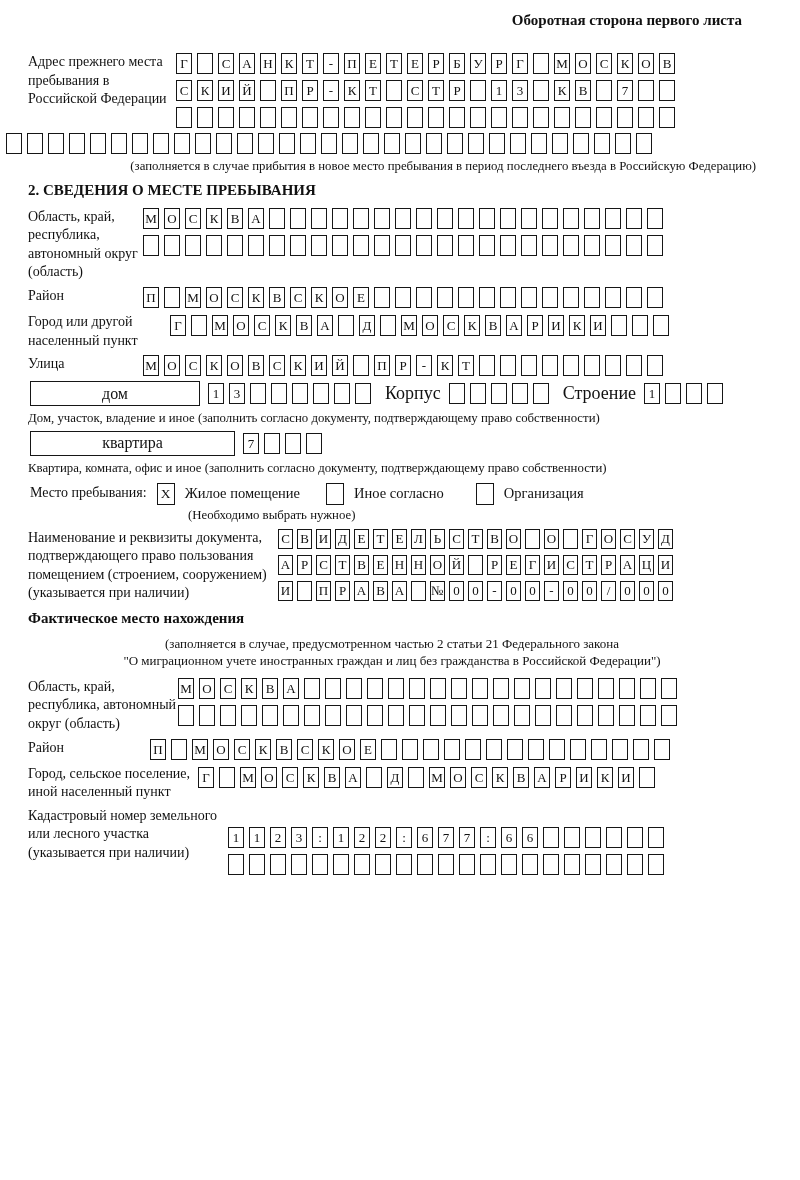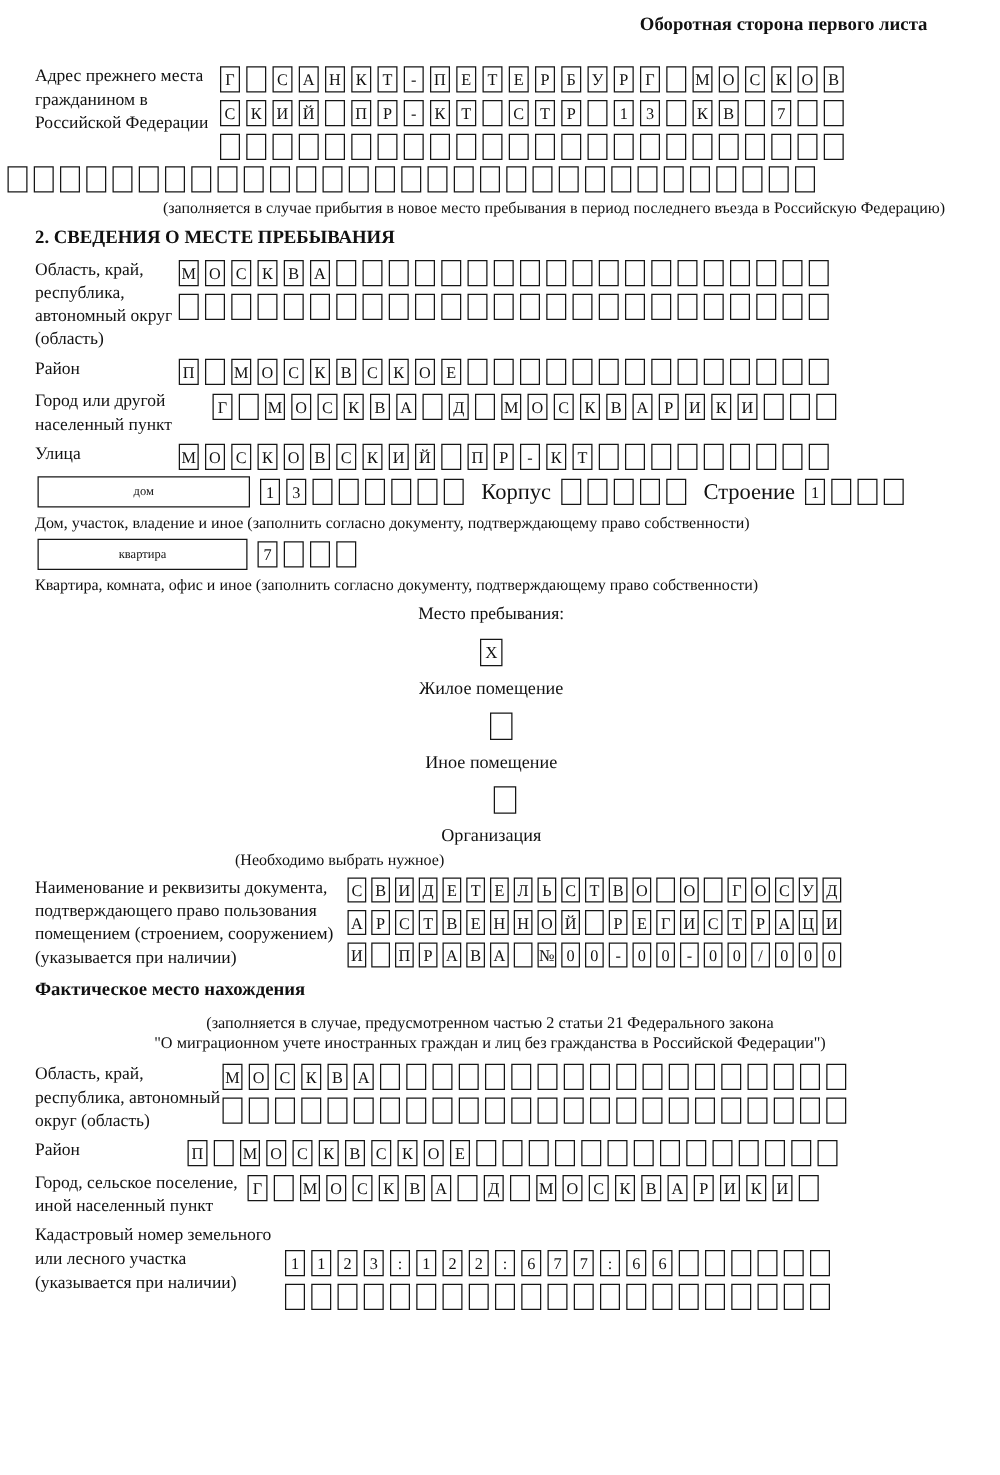--- a/index.html
+++ b/index.html
@@ -22,25 +22,25 @@
           background:#fff; flex:0 0 auto; }
   .cells.tight { gap:4px; } .cells.tight .cell { width:15px; height:20px; }
   .fullrow { margin-left:-22px; margin-bottom:4px; }
 
   .note { font-size:12.8px; line-height:1.3; }
   .center { text-align:right; }
   .sec-title { font-size:15px; font-weight:bold; margin:7px 0 9px 0; }
 
   .hrow { display:flex; align-items:center; margin:4px 0 4px 0; gap:8px; }
   .widebox { border:1.7px solid #161616; height:25px; display:flex; align-items:center;
-             justify-content:center; font-size:10px; }
-  .wb170 { width:170px; margin-left:2px; } .wb205 { width:168px; margin-left:2px; }
+             justify-content:center; font-size:16px; }
+  .wb170 { width:170px; margin-left:2px; } .wb205 { width:205px; margin-left:2px; }
   .inline-label { font-size:18px; margin-left:6px; }
 
-  .stay-row { display:flex; align-items:center; gap:10px; margin:6px 0 2px 2px; font-size:14.5px;flex-direction:column; }
+  .stay-row { display:flex; align-items:center; gap:10px; margin:6px 0 2px 2px; font-size:14.5px; }
   .checkbox { width:18px; height:22px; border:1.7px solid #161616; display:flex;
               align-items:center; justify-content:center; font-size:13.5px; flex:0 0 auto; }
   .gap16 { margin-left:16px; } .gap22 { margin-left:22px; }
   .choose-note { font-size:12.8px; margin:3px 0 6px 160px; }
 
   .fact-note { font-size:13px; text-align:center; line-height:1.3; }
 
   .stamp-wrap { width:392px; margin-left:338px; margin-top:8px; }
   .stamp-box { width:362px; height:172px; border:2px solid #161616; margin:0 auto 6px auto; }
   .stamp-note { font-size:13.2px; text-align:center; line-height:1.3; }
@@ -48,21 +48,21 @@
   .mt2{margin-top:2px;} .mt4{margin-top:4px;} .mb8{margin-bottom:8px;} .mb3{margin-bottom:3px;}
 </style>
 </head>
 <body>
 
 <div class="form">
 
   <div class="header-note">Оборотная сторона первого листа</div>
 
   <div class="frow">
-    <div class="label w148">Адрес прежнего места гражданином в Российской Федерации</div>
+    <div class="label w148">Адрес прежнего места пребывания в Российской Федерации</div>
     <div class="cellcol">
       <div class="cells">
           <div class="cell">Г</div>
           <div class="cell"></div>
           <div class="cell">С</div>
           <div class="cell">А</div>
           <div class="cell">Н</div>
           <div class="cell">К</div>
           <div class="cell">Т</div>
           <div class="cell">-</div>
@@ -365,21 +365,21 @@
         <div class="cell"></div>
       </div>
   </div>
   <div class="note mb3">Квартира, комната, офис и иное (заполнить согласно документу, подтверждающему право собственности)</div>
 
   <div class="stay-row">
     <span class="label">Место пребывания:</span>
     <span class="checkbox">X</span>
     <span>Жилое помещение</span>
     <span class="checkbox gap16"></span>
-    <span>Иное помещение</span>
+    <span>Иное согласно</span>
     <span class="checkbox gap22"></span>
     <span>Организация</span>
   </div>
   <div class="choose-note">(Необходимо выбрать нужное)</div>
 
   <div class="frow mt4">
     <div class="label w250">Наименование и реквизиты документа, подтверждающего право пользования помещением (строением, сооружением) (указывается при наличии)</div>
     <div class="cellcol">
       <div class="cells tight">
           <div class="cell">С</div>

